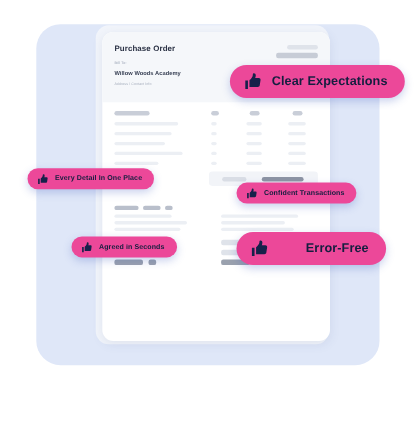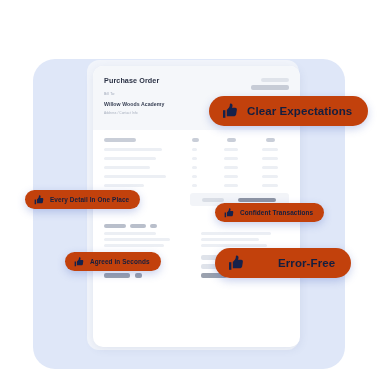--- a/index.html
+++ b/index.html
@@ -10,21 +10,20 @@
     background: #ffffff;
     font-family: "Liberation Sans", sans-serif;
     overflow: hidden;
   }
 
   #stage {
     position: relative;
     width: 380px;
     height: 345px;
     background: #ffffff;
-    margin-top: 37px;
   }
 
   
   .blue-panel {
     position: absolute;
     left: 33px;
     top: 22px;
     width: 312px;
     height: 310px;
     background: #dfe7f8;
@@ -166,21 +165,21 @@
   .pair-l { left: 0;  width: 26px; background: #dfe3ea; }
   .pair-r { left: 31px; width: 7px;  background: #c2c8d3; }
   .pair-l.dark { background: #9aa1ae; }
   .pair-r.dark { background: #9aa1ae; }
 
   
   .badge {
     position: absolute;
     display: flex;
     align-items: center;
-    background: #c2410c;
+    background: #ec4899;
     border-radius: 999px;
     box-shadow: 0 3px 8px rgba(60, 90, 190, 0.28);
     white-space: nowrap;
   }
   .badge .thumb {
     display: inline-flex;
     align-items: center;
     justify-content: center;
     color: #16214a;
     flex: none;

